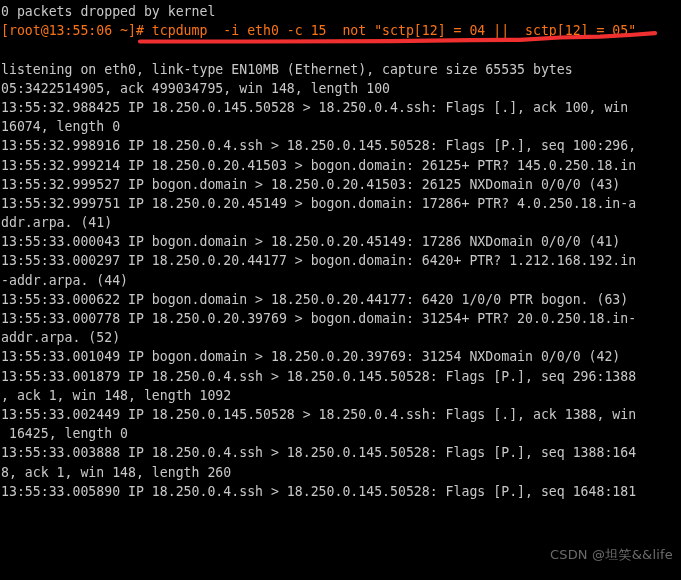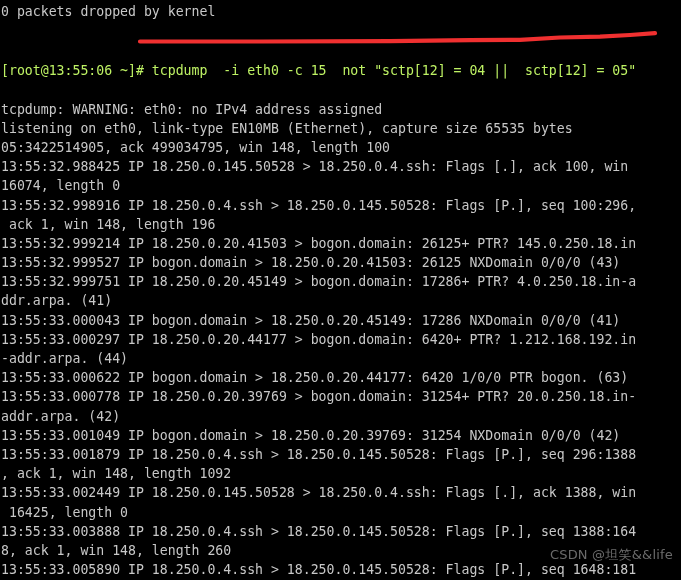--- a/index.html
+++ b/index.html
@@ -28,22 +28,21 @@
   .line {
     color: #c8c8c8;
     font-size: 13.2px;
     line-height: 19.2px;
     height: 19.2px;
     white-space: pre;
     letter-spacing: 0px;
     font-family: "DejaVu Sans Mono", "Liberation Mono", monospace;
   }
   .line.prompt-line {
-    color: #bef264;
-    margin-top: 40px;
+    color: #f97316;
   }
   
   #underline-svg {
     position: absolute;
     left: 0;
     top: 0;
     width: 681px;
     height: 580px;
     pointer-events: none;
   }
@@ -61,37 +60,35 @@
 </head>
 <body>
 
 <div id="terminal">
 
   <div id="term-screen">
 
   <div class="line">0 packets dropped by kernel</div>
       <div class="line prompt-line">[root@13:55:06 ~]# tcpdump  -i eth0 -c 15  not "sctp[12] = 04 ||  sctp[12] = 05"</div>
       <div class="line"></div>
-      <div class="line">tcpdump: WARNING: eth0: no IPv4 address assigned</div>
       <div class="line">listening on eth0, link-type EN10MB (Ethernet), capture size 65535 bytes</div>
       <div class="line">05:3422514905, ack 499034795, win 148, length 100</div>
       <div class="line">13:55:32.988425 IP 18.250.0.145.50528 &gt; 18.250.0.4.ssh: Flags [.], ack 100, win</div>
       <div class="line">16074, length 0</div>
       <div class="line">13:55:32.998916 IP 18.250.0.4.ssh &gt; 18.250.0.145.50528: Flags [P.], seq 100:296,</div>
-      <div class="line"> ack 1, win 148, length 196</div>
       <div class="line">13:55:32.999214 IP 18.250.0.20.41503 &gt; bogon.domain: 26125+ PTR? 145.0.250.18.in</div>
       <div class="line">13:55:32.999527 IP bogon.domain &gt; 18.250.0.20.41503: 26125 NXDomain 0/0/0 (43)</div>
       <div class="line">13:55:32.999751 IP 18.250.0.20.45149 &gt; bogon.domain: 17286+ PTR? 4.0.250.18.in-a</div>
       <div class="line">ddr.arpa. (41)</div>
       <div class="line">13:55:33.000043 IP bogon.domain &gt; 18.250.0.20.45149: 17286 NXDomain 0/0/0 (41)</div>
       <div class="line">13:55:33.000297 IP 18.250.0.20.44177 &gt; bogon.domain: 6420+ PTR? 1.212.168.192.in</div>
       <div class="line">-addr.arpa. (44)</div>
       <div class="line">13:55:33.000622 IP bogon.domain &gt; 18.250.0.20.44177: 6420 1/0/0 PTR bogon. (63)</div>
       <div class="line">13:55:33.000778 IP 18.250.0.20.39769 &gt; bogon.domain: 31254+ PTR? 20.0.250.18.in-</div>
-      <div class="line">addr.arpa. (42)</div>
+      <div class="line">addr.arpa. (52)</div>
       <div class="line">13:55:33.001049 IP bogon.domain &gt; 18.250.0.20.39769: 31254 NXDomain 0/0/0 (42)</div>
       <div class="line">13:55:33.001879 IP 18.250.0.4.ssh &gt; 18.250.0.145.50528: Flags [P.], seq 296:1388</div>
       <div class="line">, ack 1, win 148, length 1092</div>
       <div class="line">13:55:33.002449 IP 18.250.0.145.50528 &gt; 18.250.0.4.ssh: Flags [.], ack 1388, win</div>
       <div class="line"> 16425, length 0</div>
       <div class="line">13:55:33.003888 IP 18.250.0.4.ssh &gt; 18.250.0.145.50528: Flags [P.], seq 1388:164</div>
       <div class="line">8, ack 1, win 148, length 260</div>
       <div class="line">13:55:33.005890 IP 18.250.0.4.ssh &gt; 18.250.0.145.50528: Flags [P.], seq 1648:181</div>
     </div>
 

